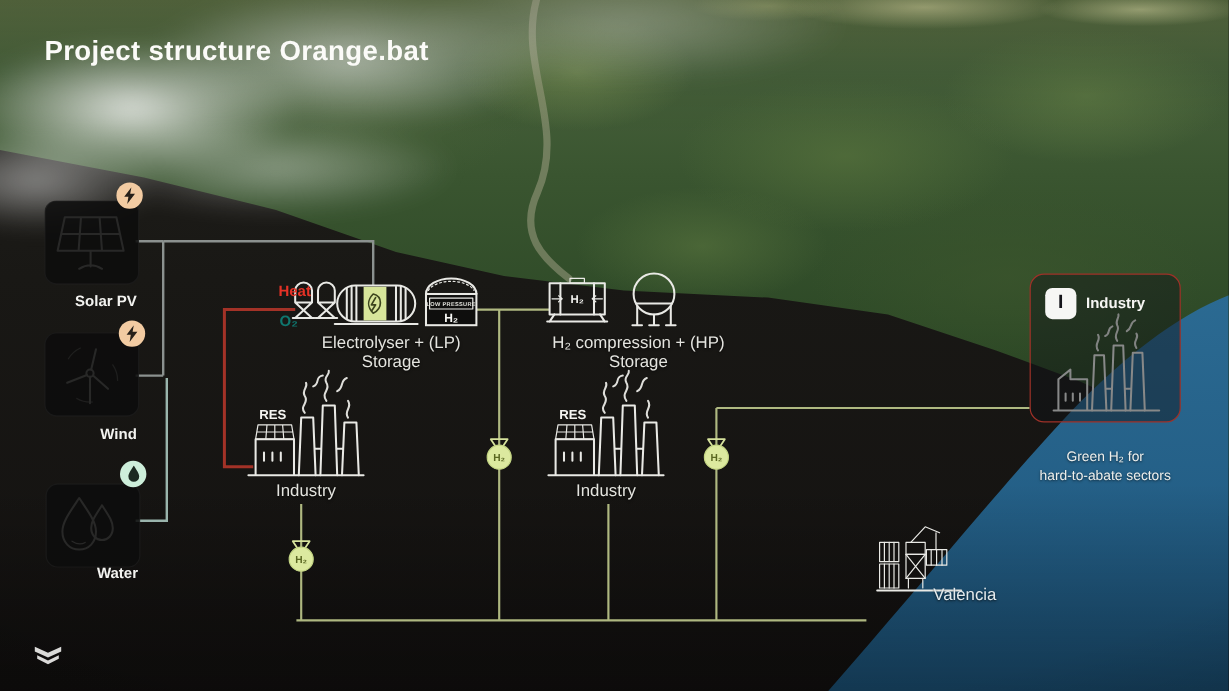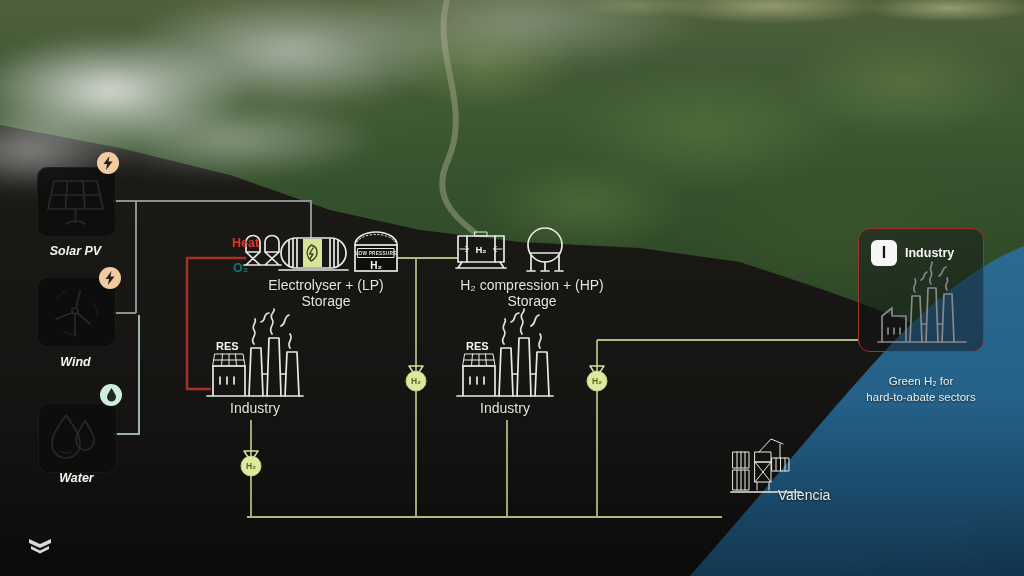--- a/index.html
+++ b/index.html
@@ -37,21 +37,21 @@
       linear-gradient(180deg, rgba(0,0,0,.12) 0%, rgba(0,0,0,0) 20%, rgba(0,0,0,0) 70%, rgba(0,0,0,.35) 100%),
       radial-gradient(130% 120% at 50% 38%, rgba(0,0,0,0) 55%, rgba(0,0,0,.38) 100%);}
 
   
   .abs{position:absolute;}
   .title{left:37px;top:29px;font-size:23px;font-weight:600;color:#fbfbf8;letter-spacing:.3px;}
   .src-card{width:77px;height:68px;background:rgba(13,13,13,.88);border:1px solid rgba(255,255,255,.05);border-radius:10px;}
   .badge{width:22px;height:22px;border-radius:50%;display:flex;align-items:center;justify-content:center;}
   .badge-bolt{background:#f2cba2;}
   .badge-drop{background:#cdeeda;}
-  .src-label{width:77px;text-align:center;font-size:12.5px;font-weight:700;color:#f3f3f0;font-style:italic;}
+  .src-label{width:77px;text-align:right;font-size:12.5px;font-weight:700;color:#f3f3f0;}
   .flow-label{font-size:12.5px;font-weight:700;margin-left:33px;}
   .node-label{font-size:14px;color:#e4e4df;text-align:center;text-shadow:0 1px 2px rgba(0,0,0,.7);}
   .res-tag{font-size:11px;font-weight:700;color:#f4f4f1;}
   .offtaker-card{left:858px;top:228px;width:126px;height:124px;border:1.5px solid #9e3128;border-radius:12px;
     background:rgba(15,17,22,.45);box-sizing:border-box;}
   .offtaker-badge{position:absolute;left:12px;top:11px;width:26px;height:26px;background:#f6f6f4;border-radius:6px;
     display:flex;align-items:center;justify-content:center;font-size:16px;font-weight:700;color:#15151a;}
   .offtaker-title{position:absolute;left:46px;top:17px;font-size:12.5px;font-weight:700;color:#f6f6f3;}
   .caption{width:160px;text-align:center;font-size:11.5px;color:#eff0ed;text-shadow:0 1px 2px rgba(0,0,0,.6);margin-top:20px;}
 
@@ -209,20 +209,21 @@
       <circle cx="0" cy="0" r="10" fill="#dce99f" stroke="#c3d483" stroke-width="1"></circle>
       <text class="txt-valve" x="0" y="3.2">H₂</text>
     </g>
 
     <g transform="translate(29,536)" fill="#ececea" opacity=".92">
       <path d="M0,3 L11,8 L22,3 V7 L11,12 L0,7 Z"></path>
       <path d="M2,10 L11,14.5 L20,10 V13 L11,17.5 L2,13 Z"></path>
     </g>
   </svg>
 
+  <div class="abs title">Project structure Orange.bat</div>
 
   <div class="abs src-card" style="left:37px;top:167px;"></div>
   <div class="abs src-card" style="left:37px;top:277px;"></div>
   <div class="abs src-card" style="left:38px;top:403px;"></div>
 
   <div class="abs badge badge-bolt" style="left:97px;top:152px;">
     <svg width="12" height="14" viewBox="0 0 12 14">
         <path d="M7.5,0 L1.5,8 H5 L4,14 L10.5,5.5 H6.5 Z" fill="#26201a"></path>
       </svg>
   </div>

